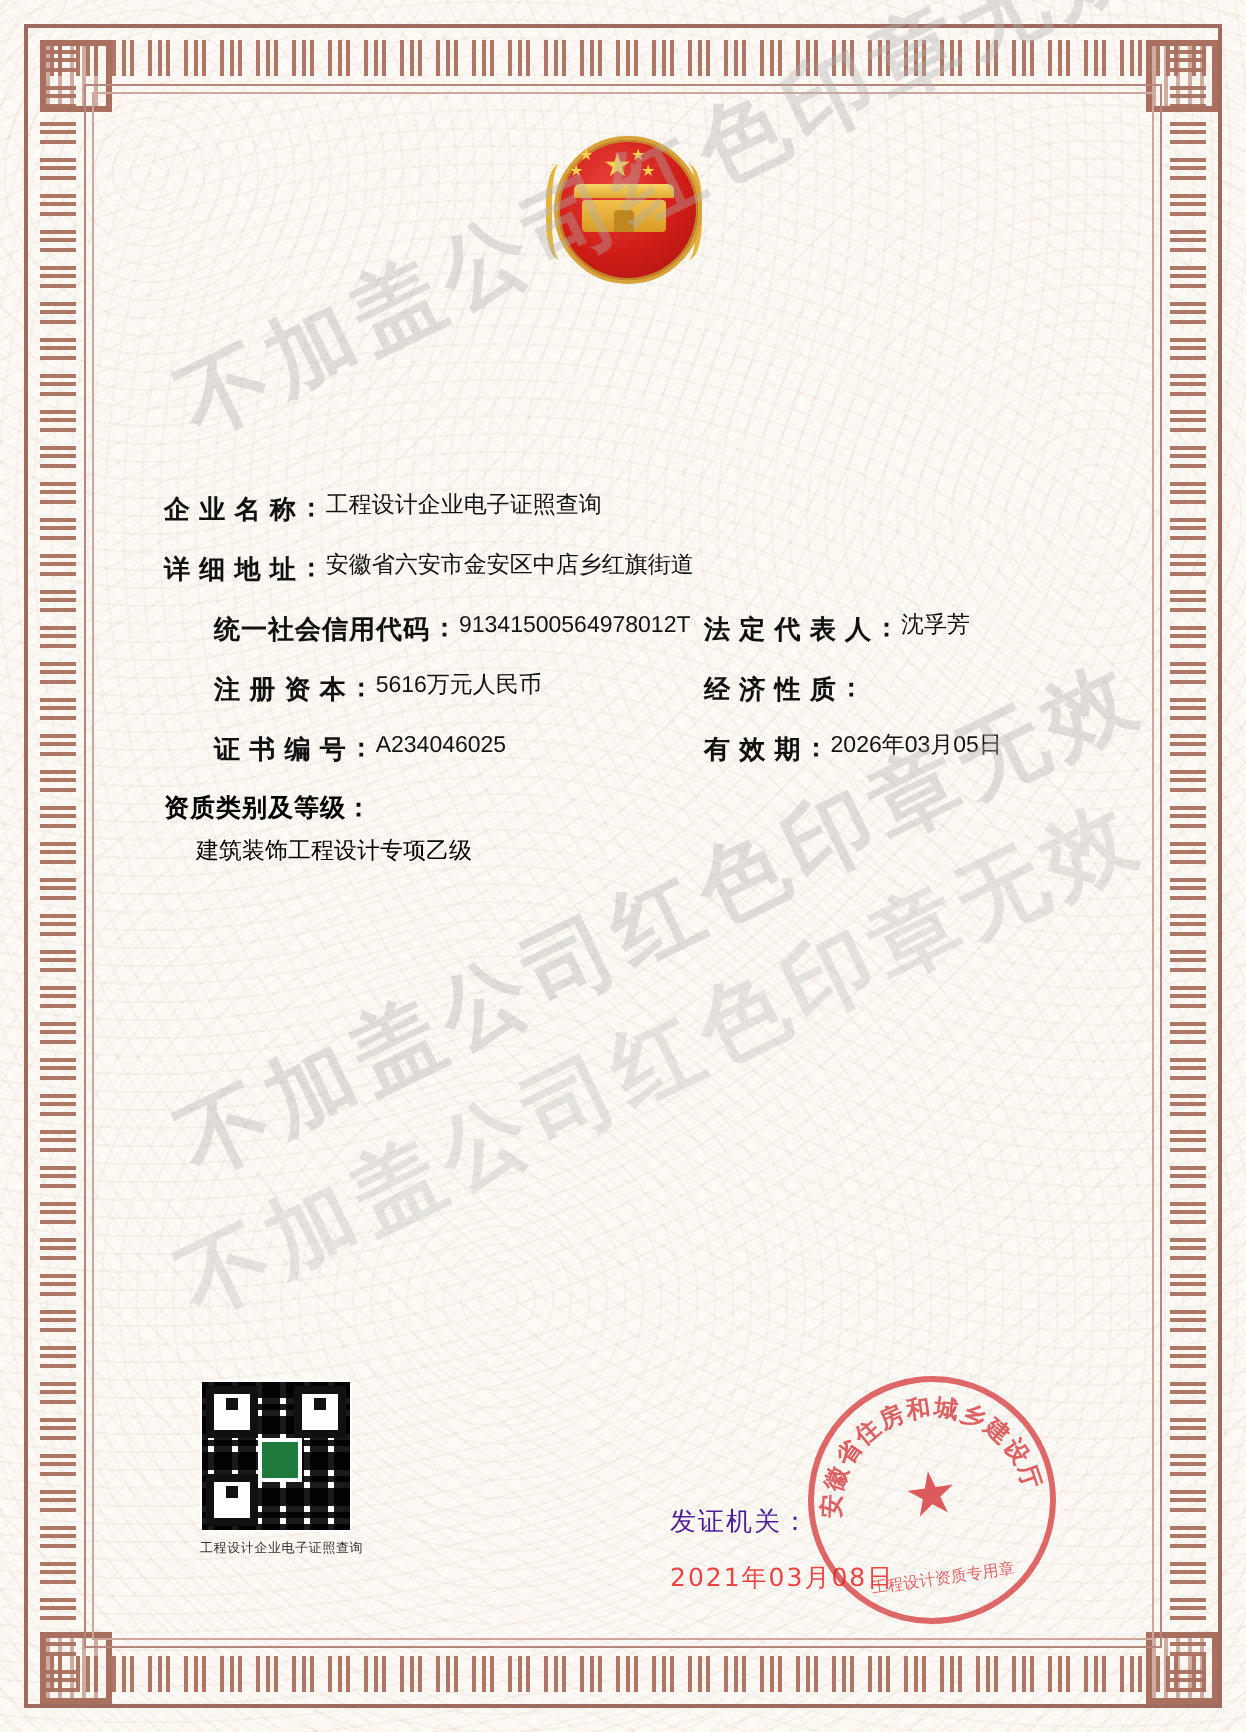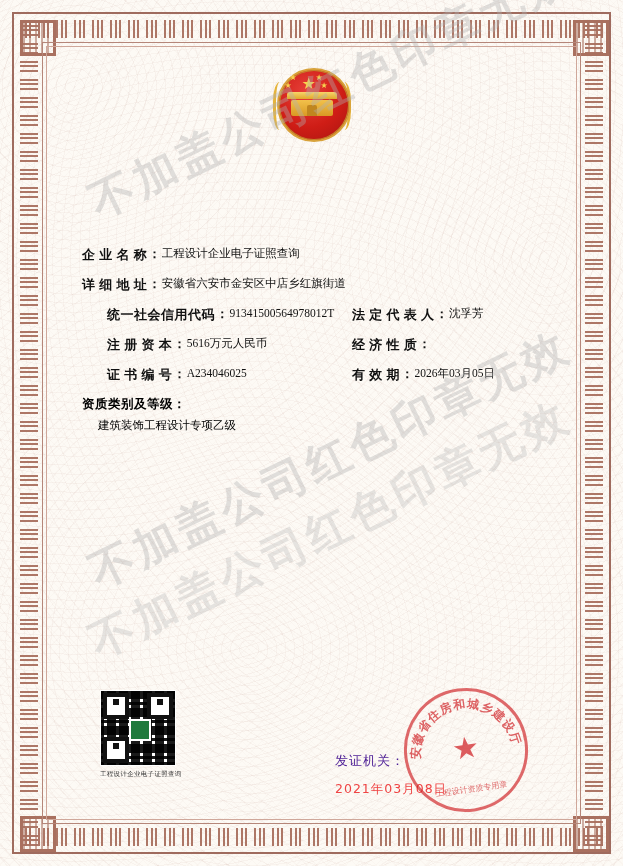--- a/index.html
+++ b/index.html
@@ -161,21 +161,21 @@
     letter-spacing: 11px;
     color: #111;
     text-indent: 11px;
   }
 
   
   .fields {
     position: absolute;
     left: 82px; top: 246px;
     width: 460px;
-    font-family: Liberation Serif, serif;
+    font-family: Liberation Sans, sans-serif;
   }
   .row {
     display: flex;
     align-items: flex-start;
     margin-bottom: 12px;
     font-size: 12.5px;
     color: #111;
   }
   .row .lab {
     font-weight: bold;

